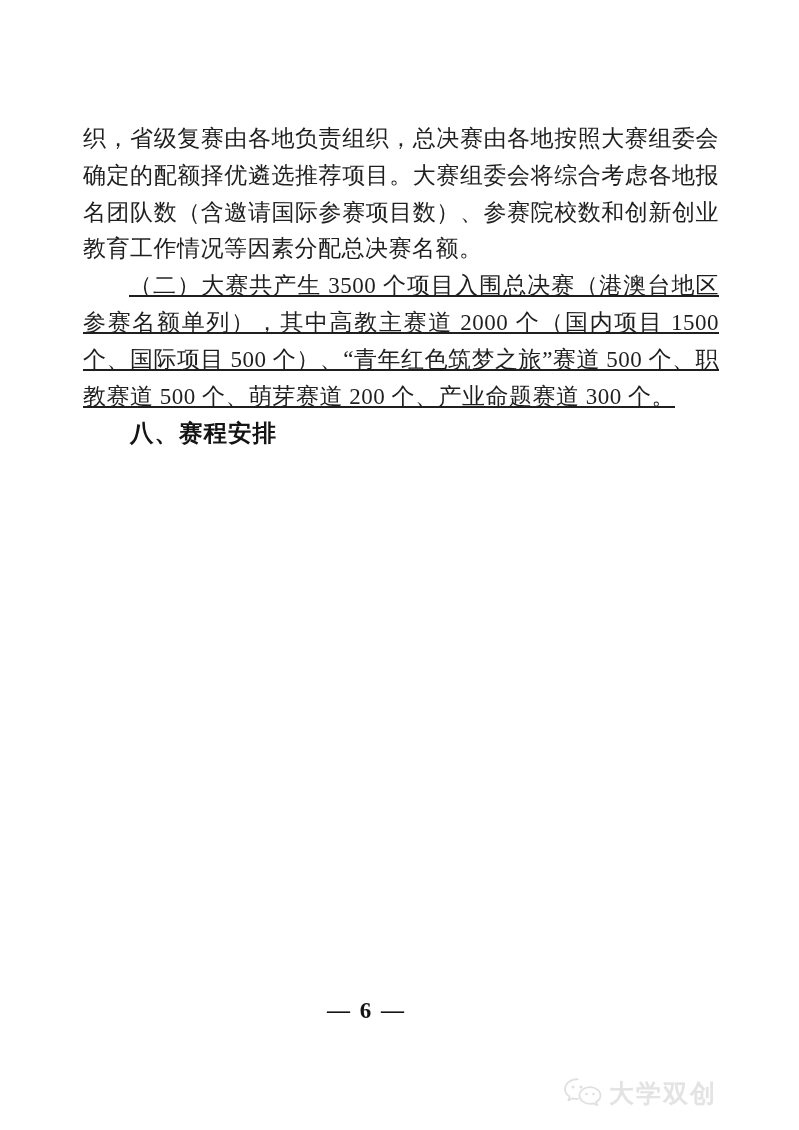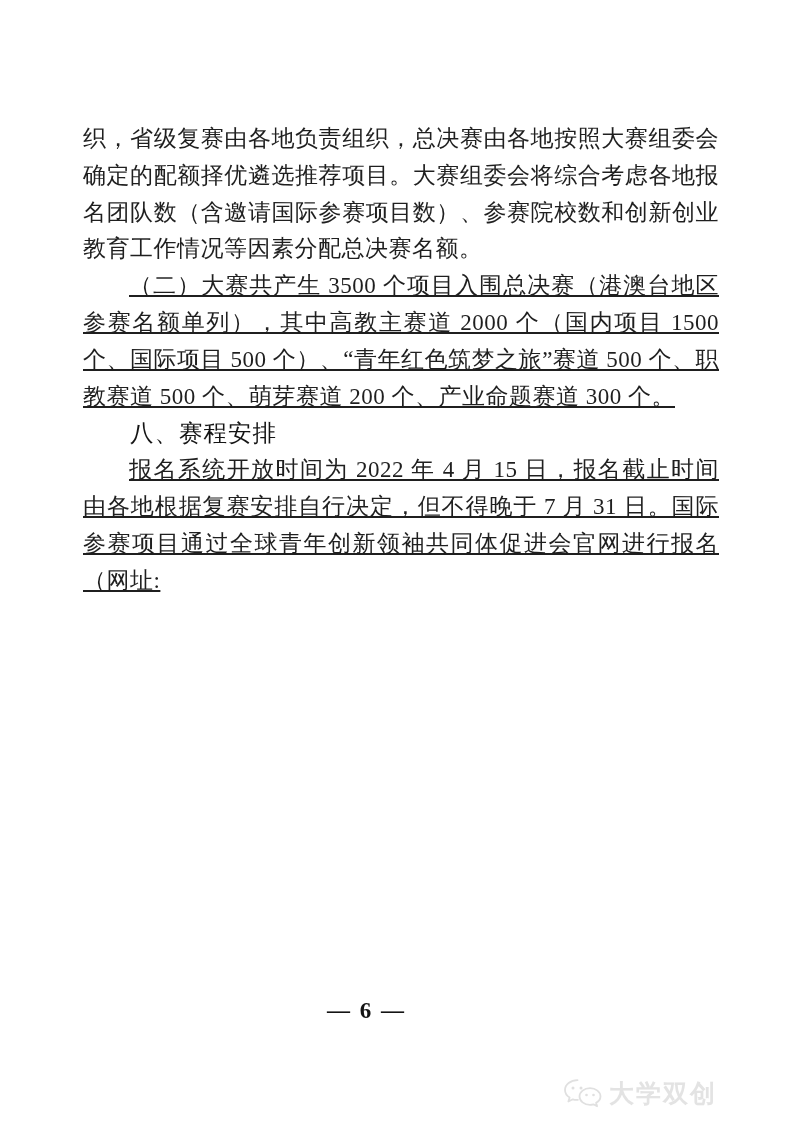--- a/index.html
+++ b/index.html
@@ -31,42 +31,42 @@
     letter-spacing: 0.5px;
   }
   .para.indent {
     text-indent: 2em;
     text-decoration: underline;
   }
   .section-heading {
     margin: 0;
     font-size: 23.5px;
     line-height: 36.8px;
-    font-weight: 400;
+    font-weight: 700;
     text-indent: 2em;
     letter-spacing: 1px;
     color: #141414;
   }
   .page-number {
     position: absolute;
     left: 0;
     right: 0;
     top: 998px;
     text-align: center;
     font-size: 23px;
     font-weight: 700;
     letter-spacing: 2px;
     color: #141414;
   }
   .watermark {
     position: absolute;
     right: 16px;
     bottom: 20px;
     display: flex;
-    align-items: flex-end;
+    align-items: flex-start;
     gap: 6px;
     color: #e3e3e3;
     text-shadow: 0 1px 0 #ffffff;
     user-select: none;
   }
   .watermark .wm-text {
     font-size: 25px;
     font-weight: 700;
     letter-spacing: 2px;
     font-family: "Liberation Sans", "DejaVu Sans", sans-serif;
@@ -78,21 +78,20 @@
 </style>
 </head>
 <body>
 
 <div class="page">
 
   <div class="doc-body">
     <p class="para">织，省级复赛由各地负责组织，总决赛由各地按照大赛组委会确定的配额择优遴选推荐项目。大赛组委会将综合考虑各地报名团队数（含邀请国际参赛项目数）、参赛院校数和创新创业教育工作情况等因素分配总决赛名额。</p>
     <p class="para indent">（二）大赛共产生 3500 个项目入围总决赛（港澳台地区参赛名额单列），其中高教主赛道 2000 个（国内项目 1500 个、国际项目 500 个）、“青年红色筑梦之旅”赛道 500 个、职教赛道 500 个、萌芽赛道 200 个、产业命题赛道 300 个。</p>
     <h2 class="section-heading">八、赛程安排</h2>
-    <p class="para indent">报名系统开放时间为 2022 年 4 月 15 日，报名截止时间由各地根据复赛安排自行决定，但不得晚于 7 月 31 日。国际参赛项目通过全球青年创新领袖共同体促进会官网进行报名（网址:</p>
   </div>
 
   <div class="page-number">— 6 —</div>
 
   <div class="watermark">
     <span class="wm-icon">
       <svg width="40" height="32" viewBox="0 0 40 32">
         <g fill="none" stroke="#e0e0e0" stroke-width="1.8" stroke-linecap="round" stroke-linejoin="round">
           <path d="M14.5 2.2 C7.6 2.2 2 6.6 2 12 c0 3.1 1.8 5.8 4.6 7.6 l-1.2 3.9 4.4-2.2 c1.2 .4 2.5 .6 3.8 .6 .4 0 .9 0 1.3-.1"></path>
           <path d="M27 10.2 c-5.8 0-10.5 3.7-10.5 8.3 0 4.6 4.7 8.3 10.5 8.3 1.2 0 2.3-.2 3.4-.5 l3.7 1.9-1-3.4 c2.7-1.5 4.4-3.8 4.4-6.3 0-4.6-4.7-8.3-10.5-8.3z"></path>

